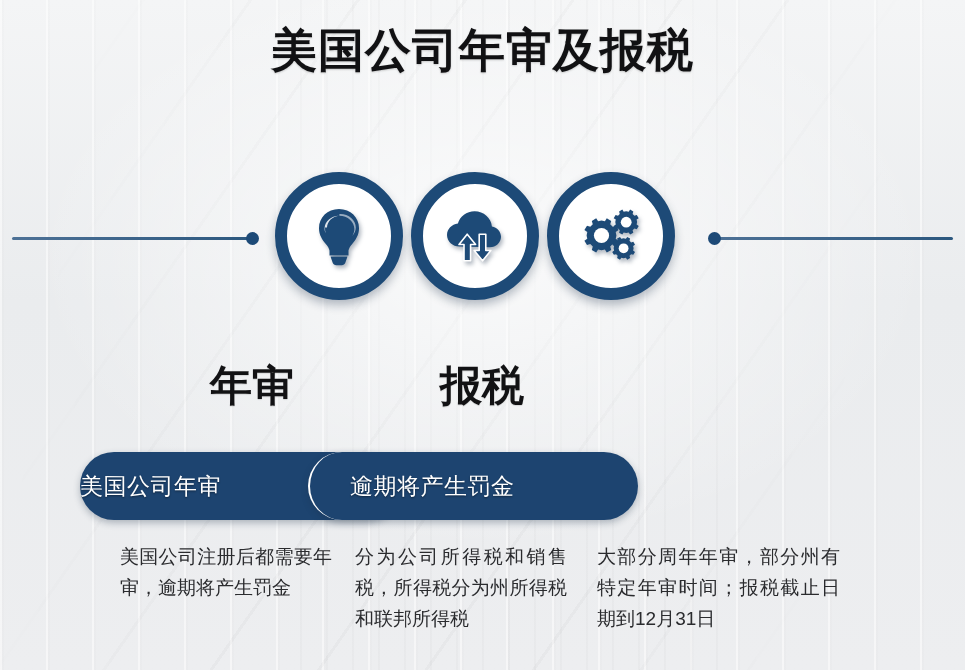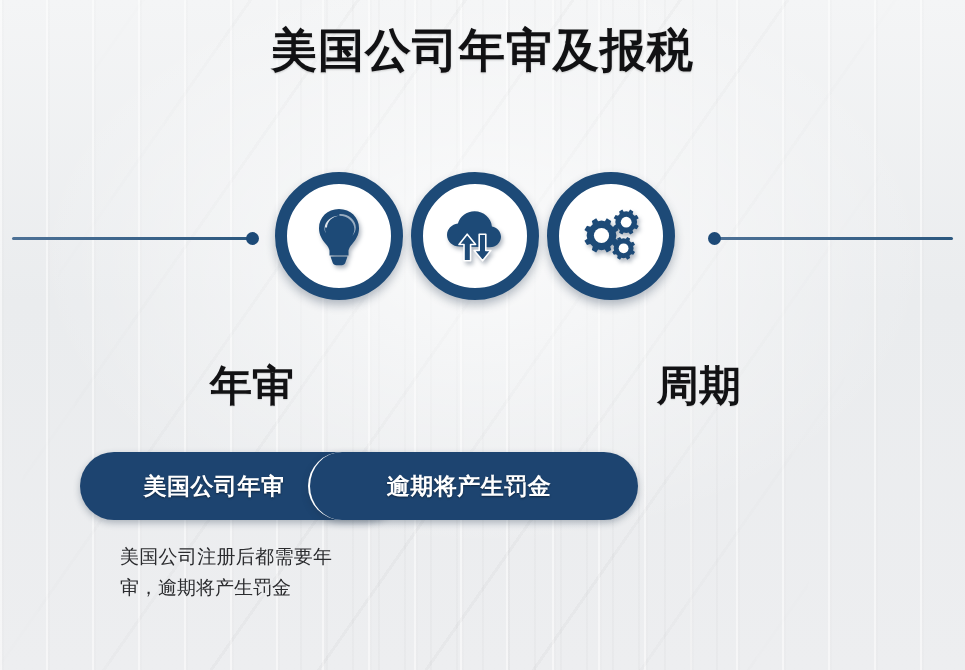--- a/index.html
+++ b/index.html
@@ -164,24 +164,24 @@
   }
   .pill {
     position: absolute;
     top: 0;
     height: 68px;
     background: #1d4470;
     border-radius: 40px;
     box-sizing: border-box;
     display: flex;
     align-items: center;
-    justify-content: center;
+    justify-content: flex-start;
     color: #ffffff;
     font-size: 23px;
-    font-weight: 700;
+    font-weight: 400;
     letter-spacing: .5px;
     white-space: nowrap;
     text-shadow: 0 1px 2px rgba(0,0,0,.45);
   }
   .pill-1 {
     left: 0;
     width: 320px;
     z-index: 1;
     box-shadow: 0 3px 7px rgba(25,45,70,.3);
   }
@@ -278,29 +278,31 @@
             <circle cx="44.6" cy="41.3" r="4.9" fill="#ffffff"></circle>
           </g>
         </svg>
       </span>
     </div>
 
   </div>
 
   <div class="headings">
     <div class="heading heading-1">年审</div>
-    <div class="heading heading-3">周期</div>
+    <div class="heading heading-2">报税</div>
   </div>
 
   <div class="banners">
     <div class="pill pill-1">
       <span class="pill-label">美国公司年审</span>
     </div>
     <div class="pill pill-2">
       <span class="pill-label">逾期将产生罚金</span>
     </div>
   </div>
 
   <div class="columns">
     <div class="col-text col-1">美国公司注册后都需要年审，逾期将产生罚金</div>
+    <div class="col-text col-2">分为公司所得税和销售税，所得税分为州所得税和联邦所得税</div>
+    <div class="col-text col-3">大部分周年年审，部分州有特定年审时间；报税截止日期到12月31日</div>
   </div>
 
 </div>
 
 </body></html>

